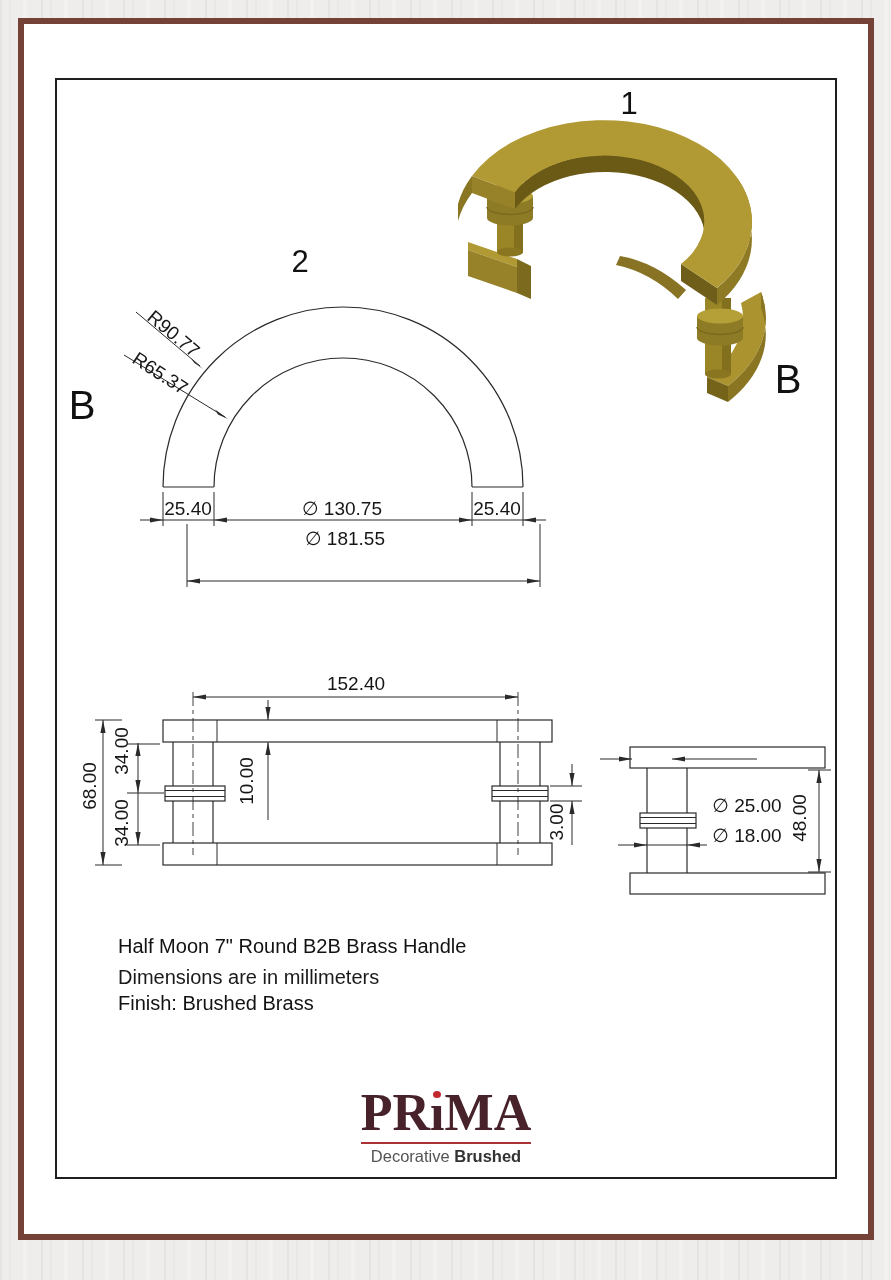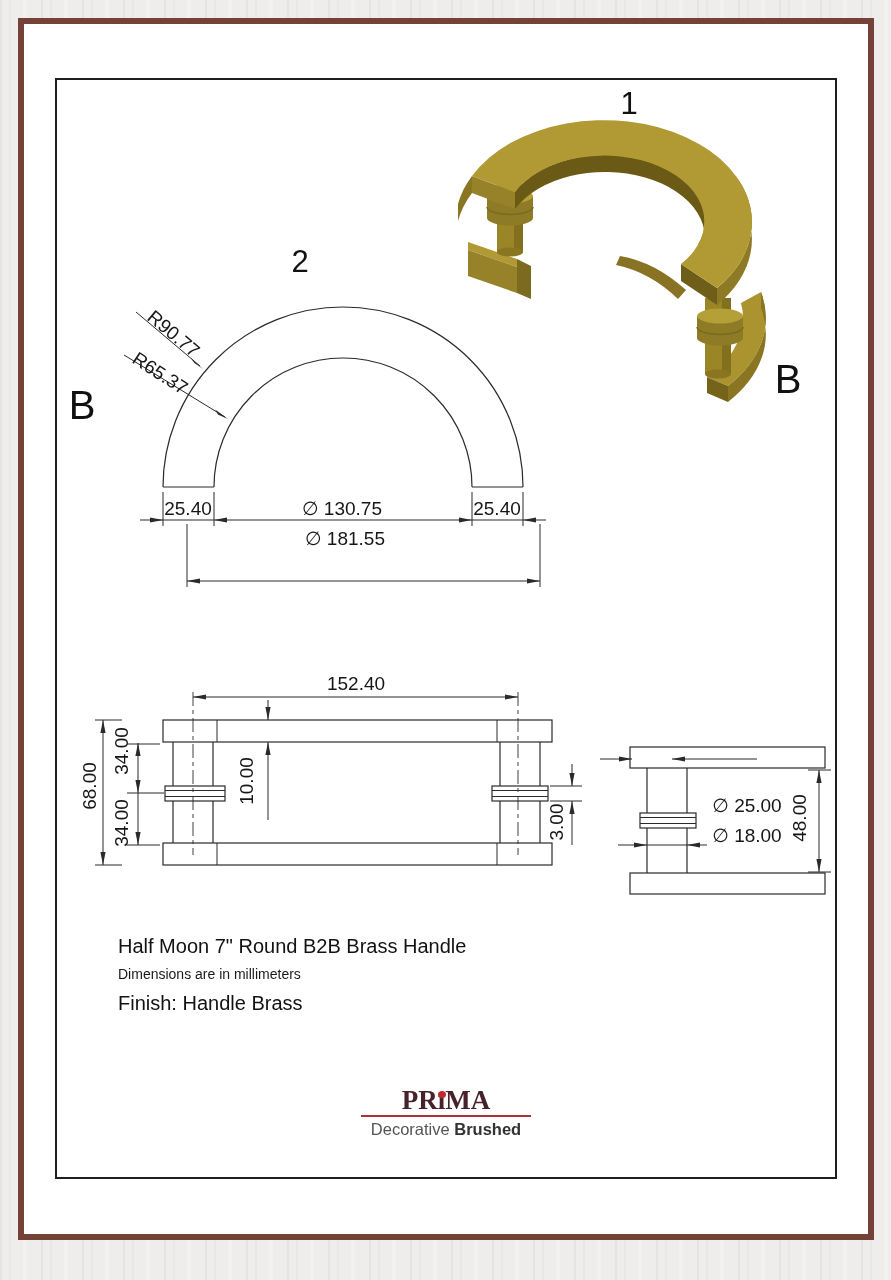--- a/index.html
+++ b/index.html
@@ -17,24 +17,24 @@
   svg.drawing{position:absolute;left:0;top:0;}
   .ln{stroke:#2a2a2a;stroke-width:1.2;fill:none;}
   .thin{stroke:#2a2a2a;stroke-width:1;fill:none;}
   .cl{stroke:#2a2a2a;stroke-width:0.9;fill:none;stroke-dasharray:14 4 4 4;}
   .ar{fill:#2a2a2a;stroke:none;}
   .dt{font-family:"Liberation Sans",sans-serif;font-size:19px;fill:#161616;}
   .big{font-family:"Liberation Sans",sans-serif;font-size:31px;fill:#111;}
   .bletter{font-family:"Liberation Sans",sans-serif;font-size:40px;fill:#111;}
   .tmid{text-anchor:middle;}
   .title-line1{position:absolute;left:118px;top:935px;font-size:20px;color:#121212;}
-  .title-line2{position:absolute;left:118px;top:966px;font-size:14px;color:#1a1a1a;}
+  .title-line2{position:absolute;left:118px;top:966px;font-size:20px;color:#1a1a1a;}
   .title-line3{position:absolute;left:118px;top:992px;font-size:20px;color:#121212;}
   .logo{position:absolute;left:355px;top:1086px;width:182px;text-align:center;}
-  .brand{font-family:"Liberation Serif",serif;font-weight:700;font-size:27px;
+  .brand{font-family:"Liberation Serif",serif;font-weight:700;font-size:52px;
     line-height:1.05;color:#47222a;letter-spacing:0px;white-space:nowrap;}
   .i-wrap{position:relative;display:inline-block;}
   .i-dot{position:absolute;left:50%;margin-left:-4px;top:5px;width:8px;height:7px;
     border-radius:50%;background:#c22a30;}
   .logo-rule{height:2px;background:#a83236;margin:1px 6px 3px 6px;}
   .tagline{font-size:16.5px;color:#4e4e4e;white-space:nowrap;}
   .tagline .w1{font-weight:400;color:#545454;}
   .tagline .w2{font-weight:700;color:#333333;}
 </style>
 </head>
@@ -211,20 +211,20 @@
       <polygon class="ar" points="819,770 816.4,783 821.6,783"></polygon>
       <polygon class="ar" points="819,872 816.4,859 821.6,859"></polygon>
       <line class="thin" x1="808" y1="770" x2="831" y2="770"></line>
       <line class="thin" x1="808" y1="872" x2="831" y2="872"></line>
       <text class="dt tmid" transform="translate(806,818) rotate(-90)">48.00</text>
     </g>
   </svg>
 
   <div class="title-line1">Half Moon 7" Round B2B Brass Handle</div>
   <div class="title-line2">Dimensions are in millimeters</div>
-  <div class="title-line3">Finish: Handle Brass</div>
+  <div class="title-line3">Finish: Brushed Brass</div>
 
   <div class="logo">
     <div class="brand"><span>PR</span><span class="i-wrap"><span>ı</span><span class="i-dot"></span></span><span>MA</span></div>
     <div class="logo-rule"></div>
     <div class="tagline"><span class="w1">Decorative</span> <span class="w2">Brushed</span></div>
   </div>
 </div>
 
 </body></html>

